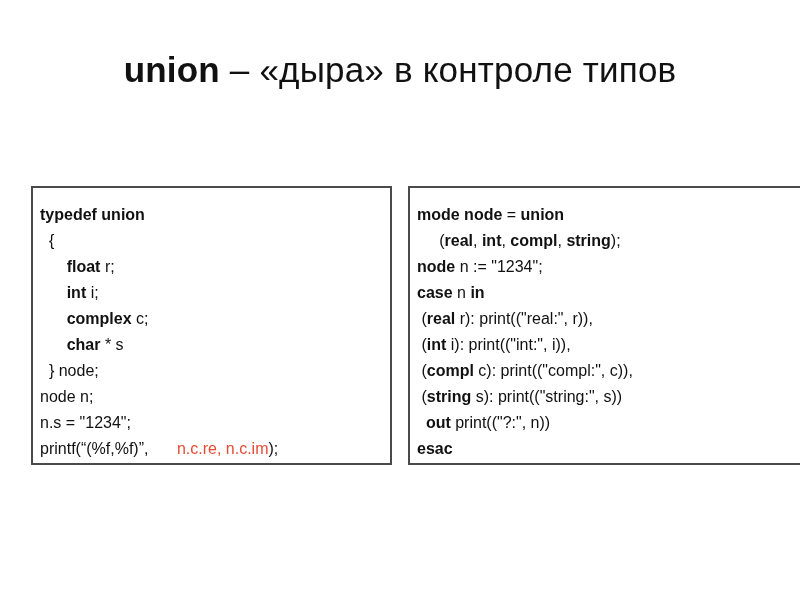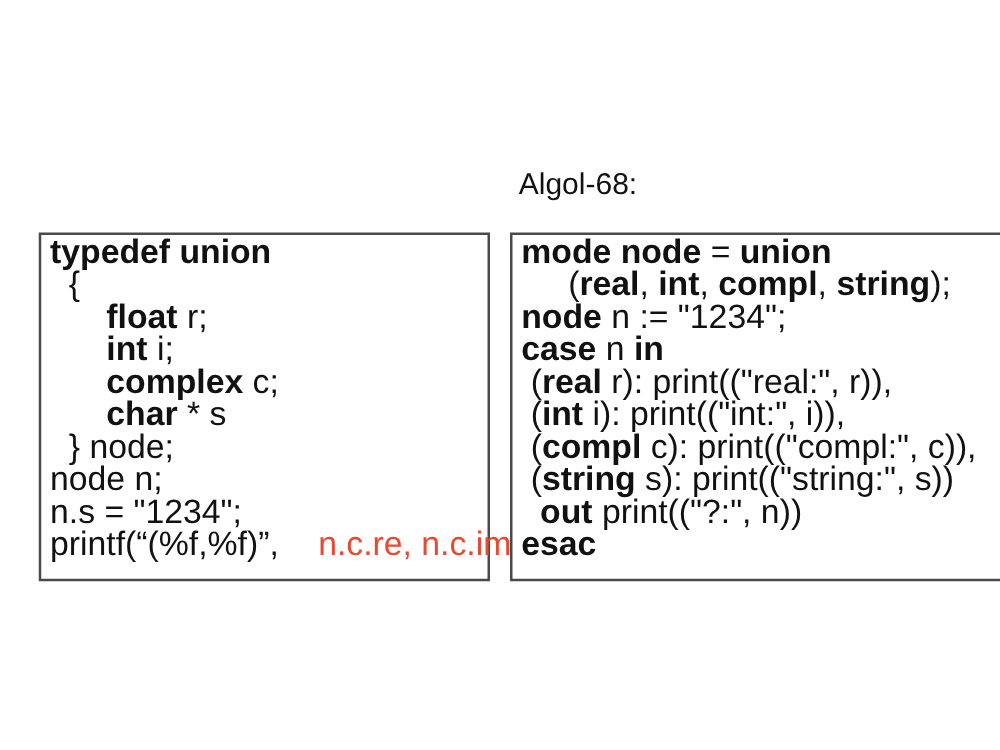--- a/index.html
+++ b/index.html
@@ -38,37 +38,37 @@
     top: 134px;
     font-size: 24px;
     line-height: 28px;
   }
   .code-box {
     position: absolute;
     top: 186px;
     height: 279px;
     box-sizing: border-box;
     border: 2px solid var(--box-border, #4a4a4a);
-    padding: 0 7px;
-    font-size: 27px;
+    padding: 14px 7px;
+    font-size: 16px;
     line-height: 26px;
     white-space: pre;
     background: var(--bg, #ffffff);
   }
   .left-box  { left: 31px;  width: 361px; }
   .right-box { left: 408px; width: 429px; }
   .code-line { white-space: pre; }
   .b   { font-weight: bold; }
   .red { color: var(--accent-red, #e64a33); margin-left: 24px; }
 </style>
 </head>
 <body style="--text: #111111; --accent-red: #e64a33; --box-border: #4a4a4a; --bg: #ffffff;">
 
 <div class="slide">
 
+  <h1 class="title"><span class="b">union</span><span> – «дыра» в контроле типов</span></h1>
 
-  <div class="algol-label">Algol-68:</div>
 
   <div class="code-box left-box"><div class="code-line"><span class="b">typedef union</span></div><div class="code-line"><span>  {</span></div><div class="code-line"><span>      </span><span class="b">float</span><span> r;</span></div><div class="code-line"><span>      </span><span class="b">int</span><span> i;</span></div><div class="code-line"><span>      </span><span class="b">complex</span><span> c;</span></div><div class="code-line"><span>      </span><span class="b">char</span><span> * s</span></div><div class="code-line"><span>  } node;</span></div><div class="code-line"><span>node n;</span></div><div class="code-line"><span>n.s = "1234";</span></div><div class="code-line"><span>printf(“(%f,%f)”, </span><span class="red">n.c.re, n.c.im</span><span>);</span></div></div>
 
   <div class="code-box right-box"><div class="code-line"><span class="b">mode node</span><span> = </span><span class="b">union</span></div><div class="code-line"><span>     (</span><span class="b">real</span><span>, </span><span class="b">int</span><span>, </span><span class="b">compl</span><span>, </span><span class="b">string</span><span>);</span></div><div class="code-line"><span class="b">node</span><span> n := "1234";</span></div><div class="code-line"><span class="b">case</span><span> n </span><span class="b">in</span></div><div class="code-line"><span> (</span><span class="b">real</span><span> r): print(("real:", r)),</span></div><div class="code-line"><span> (</span><span class="b">int</span><span> i): print(("int:", i)),</span></div><div class="code-line"><span> (</span><span class="b">compl</span><span> c): print(("compl:", c)),</span></div><div class="code-line"><span> (</span><span class="b">string</span><span> s): print(("string:", s))</span></div><div class="code-line"><span>  </span><span class="b">out</span><span> print(("?:", n))</span></div><div class="code-line"><span class="b">esac</span></div></div>
 
 </div>
 
 </body></html>

